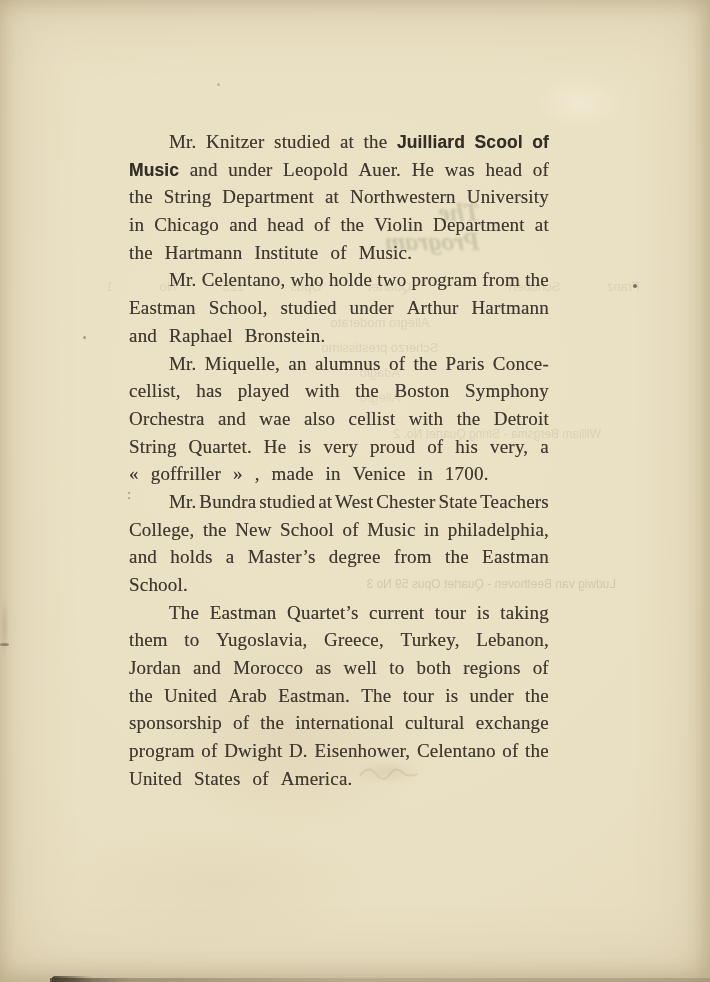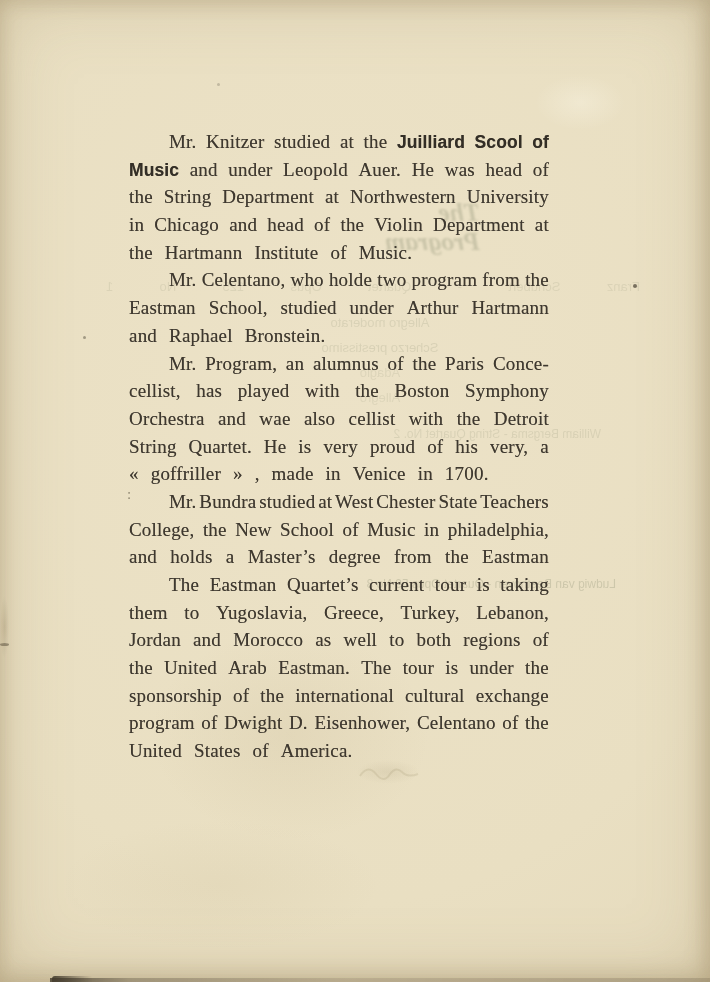--- a/index.html
+++ b/index.html
@@ -165,21 +165,21 @@
         </div>
         <div class="line last">
           <span class="word">and</span>
           <span class="word">Raphael</span>
           <span class="word">Bronstein.</span>
         </div>
       </div>
       <div class="paragraph">
         <div class="line first">
           <span class="word">Mr.</span>
-          <span class="word">Program,</span>
+          <span class="word">Miquelle,</span>
           <span class="word">an</span>
           <span class="word">alumnus</span>
           <span class="word">of</span>
           <span class="word">the</span>
           <span class="word">Paris</span>
           <span class="word">Conce-</span>
         </div>
         <div class="line">
           <span class="word">cellist,</span>
           <span class="word">has</span>
@@ -247,20 +247,23 @@
         <div class="line">
           <span class="word">and</span>
           <span class="word">holds</span>
           <span class="word">a</span>
           <span class="word">Master’s</span>
           <span class="word">degree</span>
           <span class="word">from</span>
           <span class="word">the</span>
           <span class="word">Eastman</span>
         </div>
+        <div class="line last">
+          <span class="word">School.</span>
+        </div>
       </div>
       <div class="paragraph">
         <div class="line first">
           <span class="word">The</span>
           <span class="word">Eastman</span>
           <span class="word">Quartet’s</span>
           <span class="word">current</span>
           <span class="word">tour</span>
           <span class="word">is</span>
           <span class="word">taking</span>

